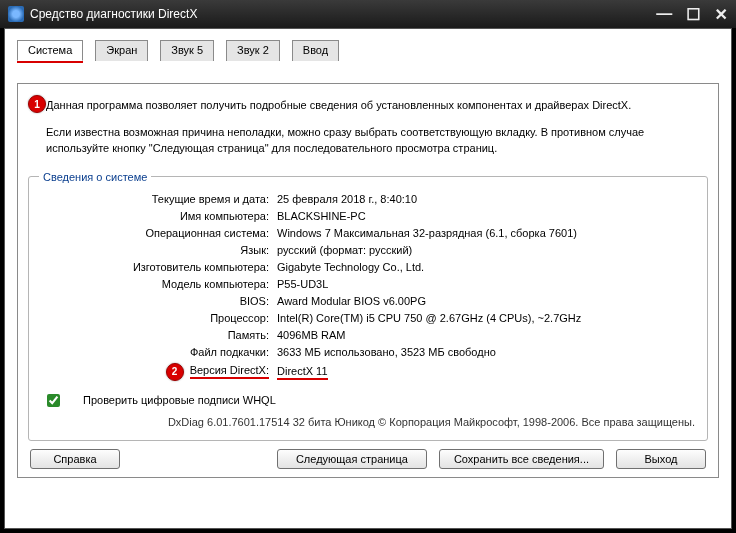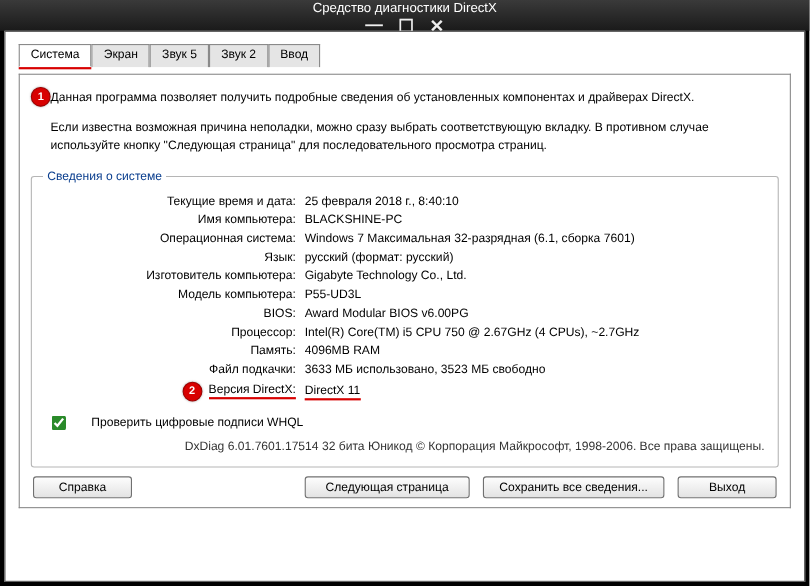--- a/index.html
+++ b/index.html
@@ -1,23 +1,23 @@
 <!DOCTYPE html>
 <html><head>
 <meta charset="utf-8">
 <style>
   html,body{margin:0;padding:0;font-family:Tahoma,Arial,sans-serif;font-size:11px;color:#000;background:#fff;}
   .window{width:736px;height:533px;background:#000;position:relative;box-sizing:border-box;}
-  .titlebar{height:28px;background:linear-gradient(to bottom,#3a3a3a,#1a1a1a);color:#fff;display:flex;align-items:center;padding:0 8px;flex-direction:column;}
+  .titlebar{height:28px;background:linear-gradient(to bottom,#3a3a3a,#1a1a1a);color:#fff;display:flex;align-items:center;padding:0 8px;}
   .title-icon{width:16px;height:16px;background:radial-gradient(circle,#7ab8ff 30%,#2a6bb5 70%);border-radius:2px;margin-right:6px;}
   .titlebar .title{flex:1;font-size:12px;}
   .titlebar .ctrls{display:flex;gap:14px;font-size:16px;font-weight:bold;color:#eee;}
   .titlebar .ctrls span{cursor:pointer;}
   .client{position:absolute;top:28px;left:4px;right:4px;bottom:4px;background:#fff;border:1px solid #555;box-sizing:border-box;padding:10px 12px 10px 12px;}
-  .tabs{display:flex;gap:0;margin-bottom:8px;}
+  .tabs{display:flex;gap:12px;margin-bottom:24px;}
   .tab{border:1px solid #8a8a8a;border-bottom:none;padding:3px 10px 4px 10px;background:#e5e5e5;font-size:11px;position:relative;top:1px;cursor:pointer;}
   .tab.active{background:#fff;border-bottom:1px solid #fff;z-index:2;}
   .tab-underline{height:2px;background:#d80000;position:absolute;left:-1px;right:-1px;bottom:-3px;}
   .tab-line{height:1px;background:#8a8a8a;margin-top:-1px;}
   .content-area{border:1px solid #8a8a8a;border-top:none;padding:12px 10px 8px 10px;position:relative;top:-1px;}
   .intro{margin:2px 0 14px 18px;position:relative;line-height:1.5;}
   .badge{position:absolute;left:-18px;top:-2px;width:16px;height:16px;border-radius:50%;background:#d80000;color:#fff;font-weight:bold;font-size:10px;display:flex;align-items:center;justify-content:center;border:1px solid #a00000;box-shadow:0 0 2px rgba(0,0,0,.4);}
   fieldset{border:1px solid #b5b5b5;border-radius:3px;margin:6px 0 8px 0;padding:10px 10px 10px 10px;}
   legend{padding:0 4px;color:#0a3e8e;}
   .info-grid{display:grid;grid-template-columns:230px 1fr;row-gap:5px;column-gap:8px;align-items:baseline;}

